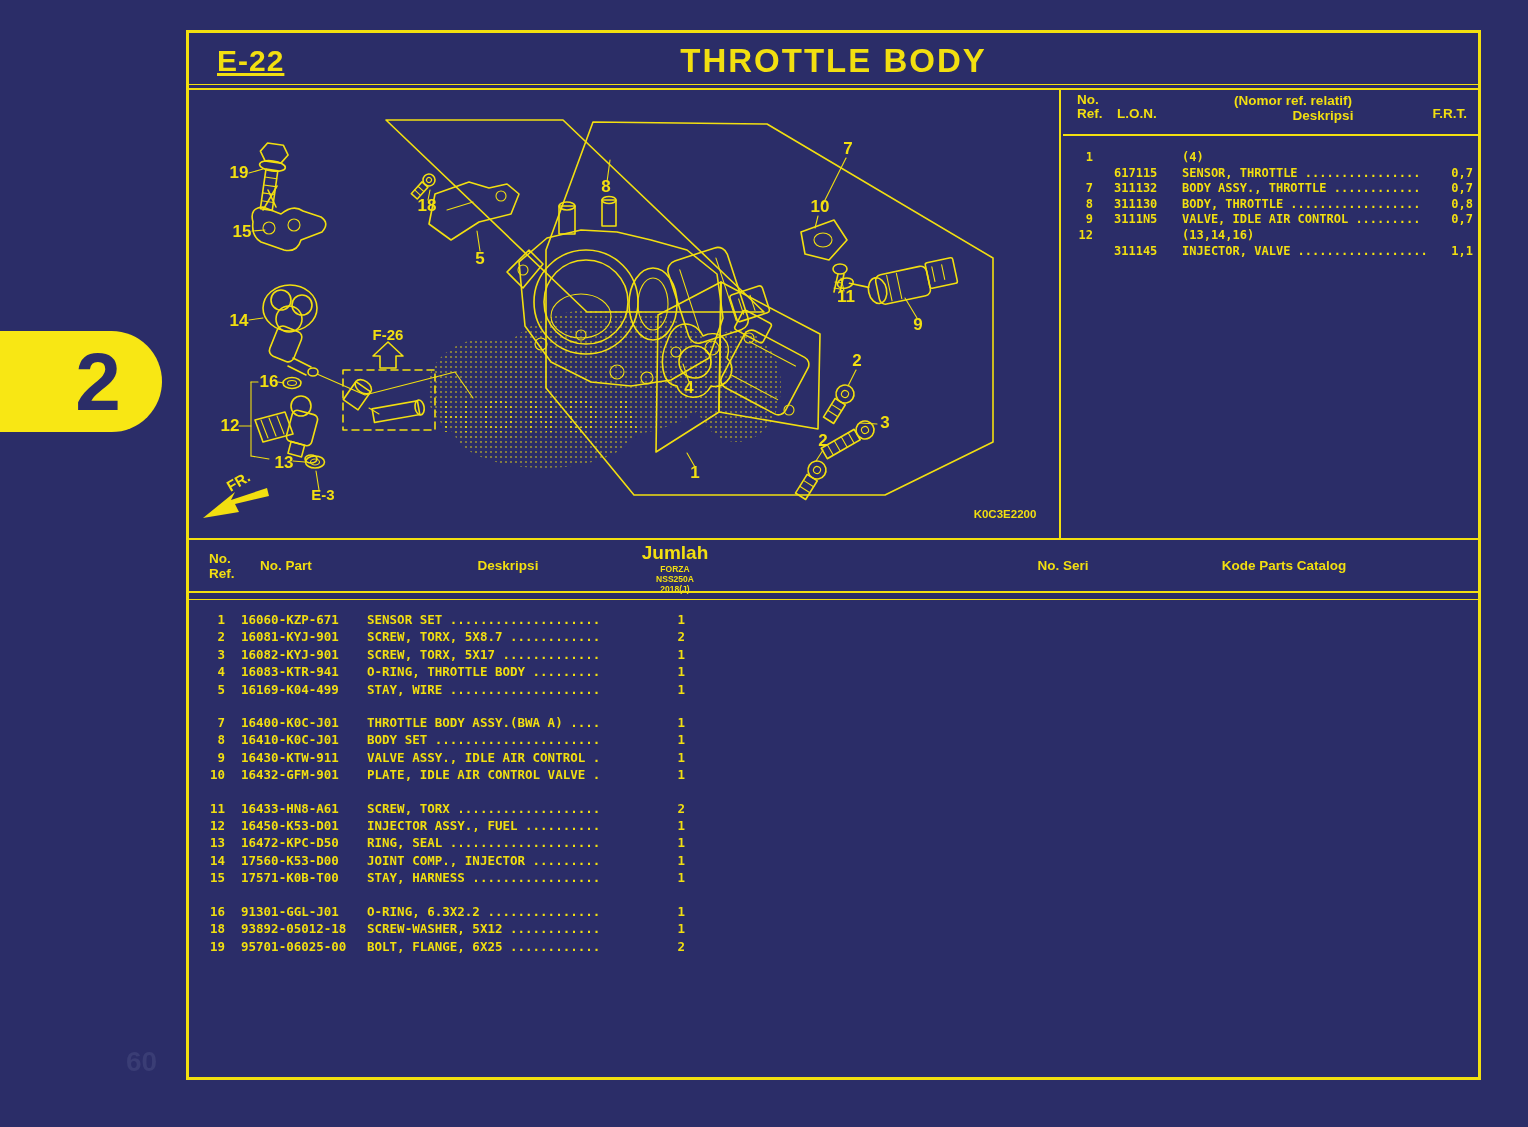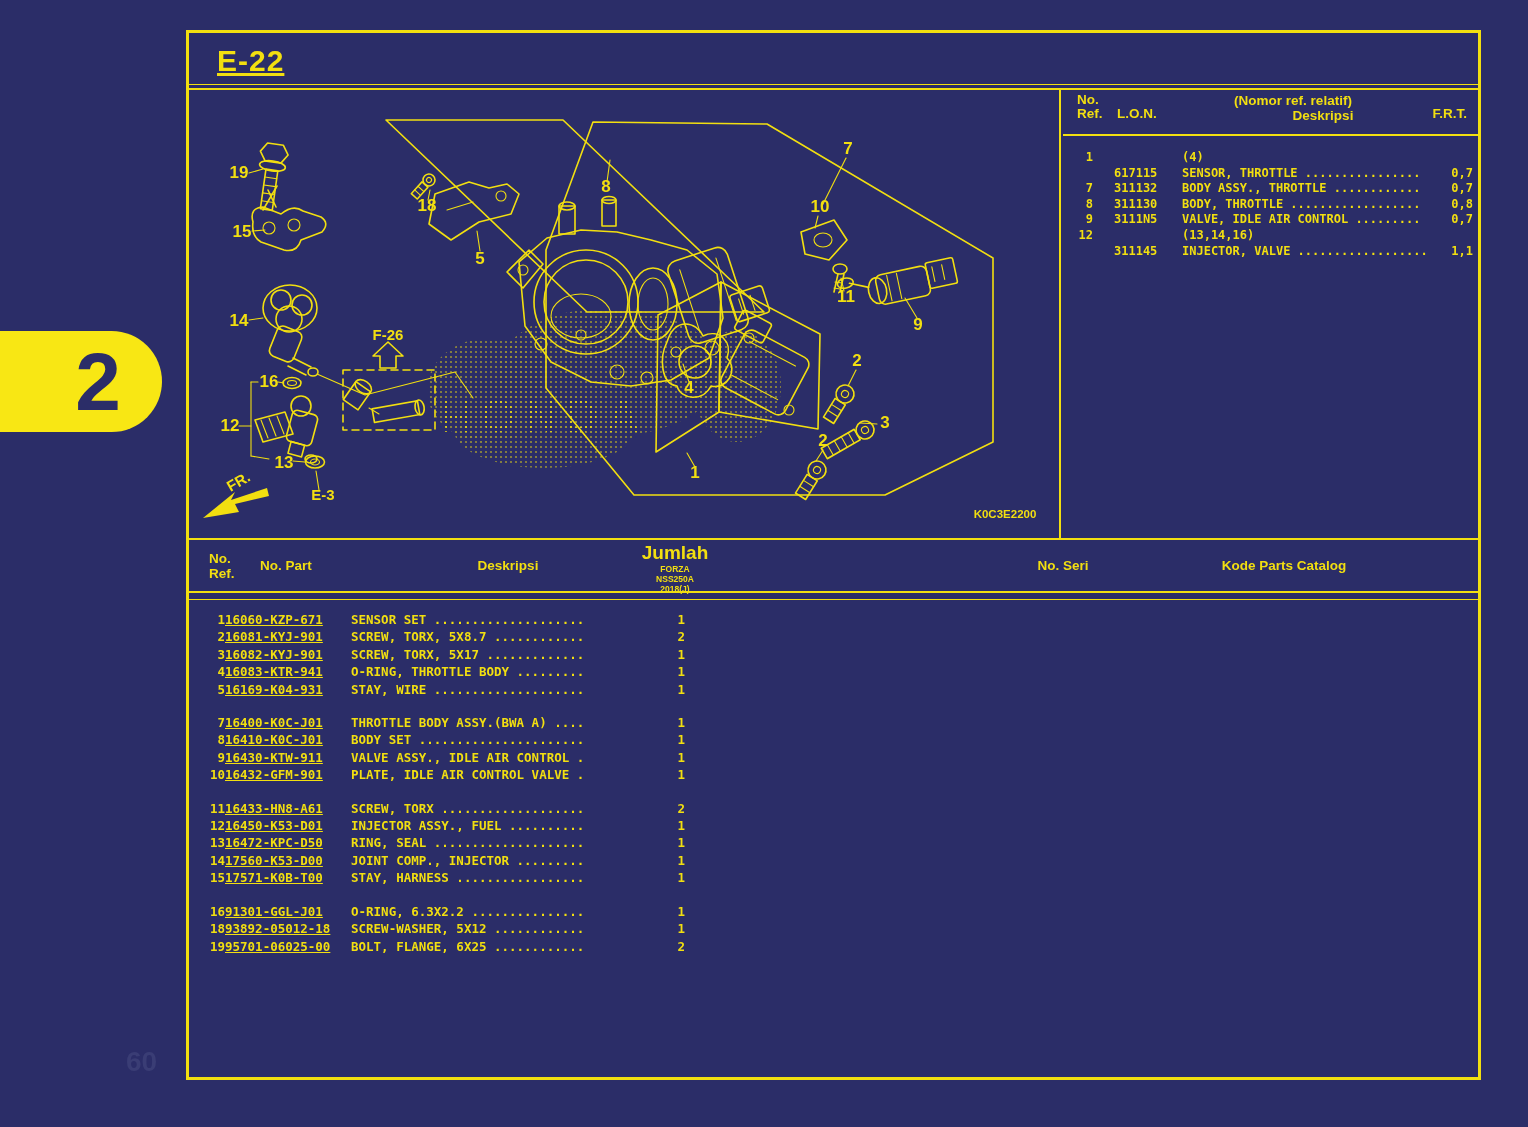--- a/index.html
+++ b/index.html
@@ -53,21 +53,21 @@
   .bh-jumlah .j1{font-size:19px;}
   .bh-jumlah .j2{font-size:8.5px;line-height:10px;}
   .bh-seri{position:absolute;left:814px;top:18px;width:120px;text-align:center;font-size:13.5px;}
   .bh-kode{position:absolute;left:1000px;top:18px;width:190px;text-align:center;font-size:13.5px;}
   
   .parts-list{position:absolute;left:0;top:578px;width:620px;
               font-family:"DejaVu Sans Mono",monospace;font-size:12.5px;font-weight:bold;}
   .pgroup{margin-bottom:16px;}
   .prow{display:flex;line-height:17.4px;white-space:pre;}
   .p-ref{width:36px;text-align:right;}
-  .p-part{width:124px;text-decoration:underline;}
+  .p-part{width:124px;margin-left:16px;}
   .p-desc{margin-left:2px;}
   .p-qty{margin-left:auto;width:38px;text-align:right;margin-right:124px;}
   
   .ln{stroke:var(--y);stroke-width:1.6;fill:none;stroke-linejoin:round;stroke-linecap:round;}
   .thin{stroke-width:1.1;}
   .callout{font-family:"Liberation Sans",sans-serif;font-size:17px;font-weight:bold;fill:var(--y);text-anchor:middle;}
   .reflabel{font-family:"Liberation Sans",sans-serif;font-size:15px;font-weight:bold;fill:var(--y);text-anchor:middle;}
   .platecode{font-family:"Liberation Sans",sans-serif;font-size:11.5px;font-weight:bold;fill:var(--y);text-anchor:middle;}
 </style>
 </head>
@@ -77,20 +77,21 @@
 
   <div class="tab">
     <span class="num">2</span>
   </div>
 
   <div class="faint-mark">60</div>
 
   <div class="frame">
 
     <div class="page-code">E-22</div>
+    <div class="main-title">THROTTLE BODY</div>
     <div class="hline sep1"></div>
     <div class="hline sep2"></div>
 
     <div class="diagram">
       <svg viewBox="0 0 870 448">
         <defs>
           <pattern id="ht" width="5" height="5" patternUnits="userSpaceOnUse">
             <circle cx="2" cy="2" r="1.1" fill="#f2df10"></circle>
           </pattern>
         </defs>
@@ -389,21 +390,21 @@
       <div class="bh-kode">Kode Parts Catalog</div>
     </div>
     <div class="hline band-sub"></div>
 
     <div class="parts-list" id="parts-list">
         <div class="pgroup">
           <div class="prow"><span class="p-ref">1</span><span class="p-part">16060-KZP-671</span><span class="p-desc">SENSOR SET ....................</span><span class="p-qty">1</span></div>
           <div class="prow"><span class="p-ref">2</span><span class="p-part">16081-KYJ-901</span><span class="p-desc">SCREW, TORX, 5X8.7 ............</span><span class="p-qty">2</span></div>
           <div class="prow"><span class="p-ref">3</span><span class="p-part">16082-KYJ-901</span><span class="p-desc">SCREW, TORX, 5X17 .............</span><span class="p-qty">1</span></div>
           <div class="prow"><span class="p-ref">4</span><span class="p-part">16083-KTR-941</span><span class="p-desc">O-RING, THROTTLE BODY .........</span><span class="p-qty">1</span></div>
-          <div class="prow"><span class="p-ref">5</span><span class="p-part">16169-K04-931</span><span class="p-desc">STAY, WIRE ....................</span><span class="p-qty">1</span></div>
+          <div class="prow"><span class="p-ref">5</span><span class="p-part">16169-K04-499</span><span class="p-desc">STAY, WIRE ....................</span><span class="p-qty">1</span></div>
         </div>
         <div class="pgroup">
           <div class="prow"><span class="p-ref">7</span><span class="p-part">16400-K0C-J01</span><span class="p-desc">THROTTLE BODY ASSY.(BWA A) ....</span><span class="p-qty">1</span></div>
           <div class="prow"><span class="p-ref">8</span><span class="p-part">16410-K0C-J01</span><span class="p-desc">BODY SET ......................</span><span class="p-qty">1</span></div>
           <div class="prow"><span class="p-ref">9</span><span class="p-part">16430-KTW-911</span><span class="p-desc">VALVE ASSY., IDLE AIR CONTROL .</span><span class="p-qty">1</span></div>
           <div class="prow"><span class="p-ref">10</span><span class="p-part">16432-GFM-901</span><span class="p-desc">PLATE, IDLE AIR CONTROL VALVE .</span><span class="p-qty">1</span></div>
         </div>
         <div class="pgroup">
           <div class="prow"><span class="p-ref">11</span><span class="p-part">16433-HN8-A61</span><span class="p-desc">SCREW, TORX ...................</span><span class="p-qty">2</span></div>
           <div class="prow"><span class="p-ref">12</span><span class="p-part">16450-K53-D01</span><span class="p-desc">INJECTOR ASSY., FUEL ..........</span><span class="p-qty">1</span></div>

